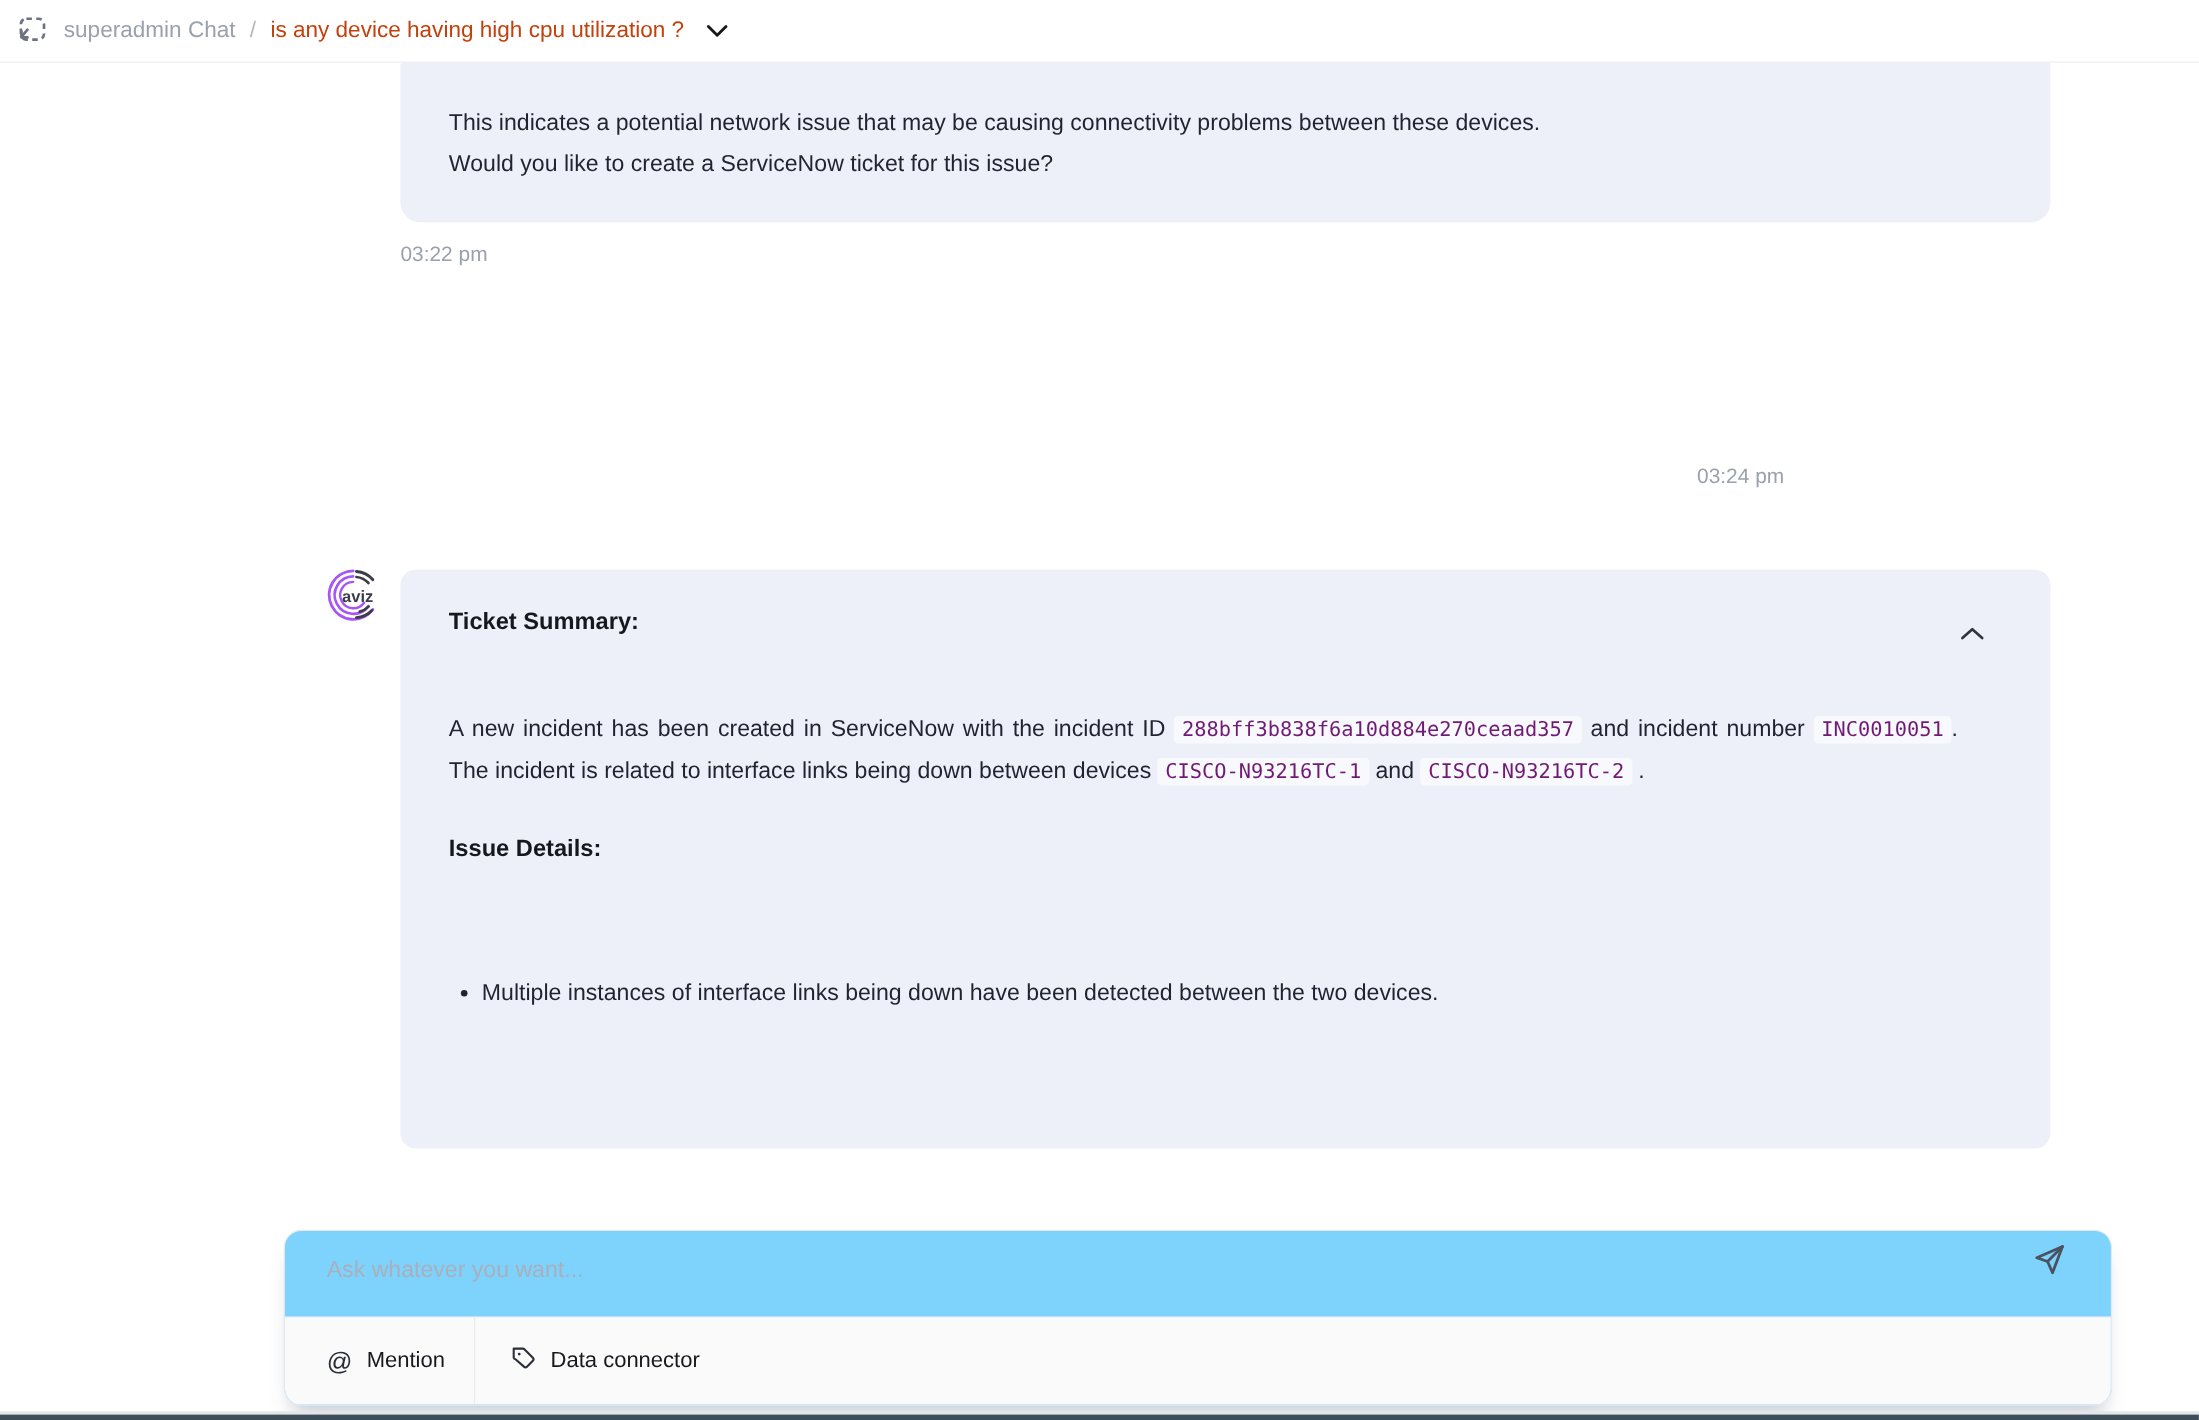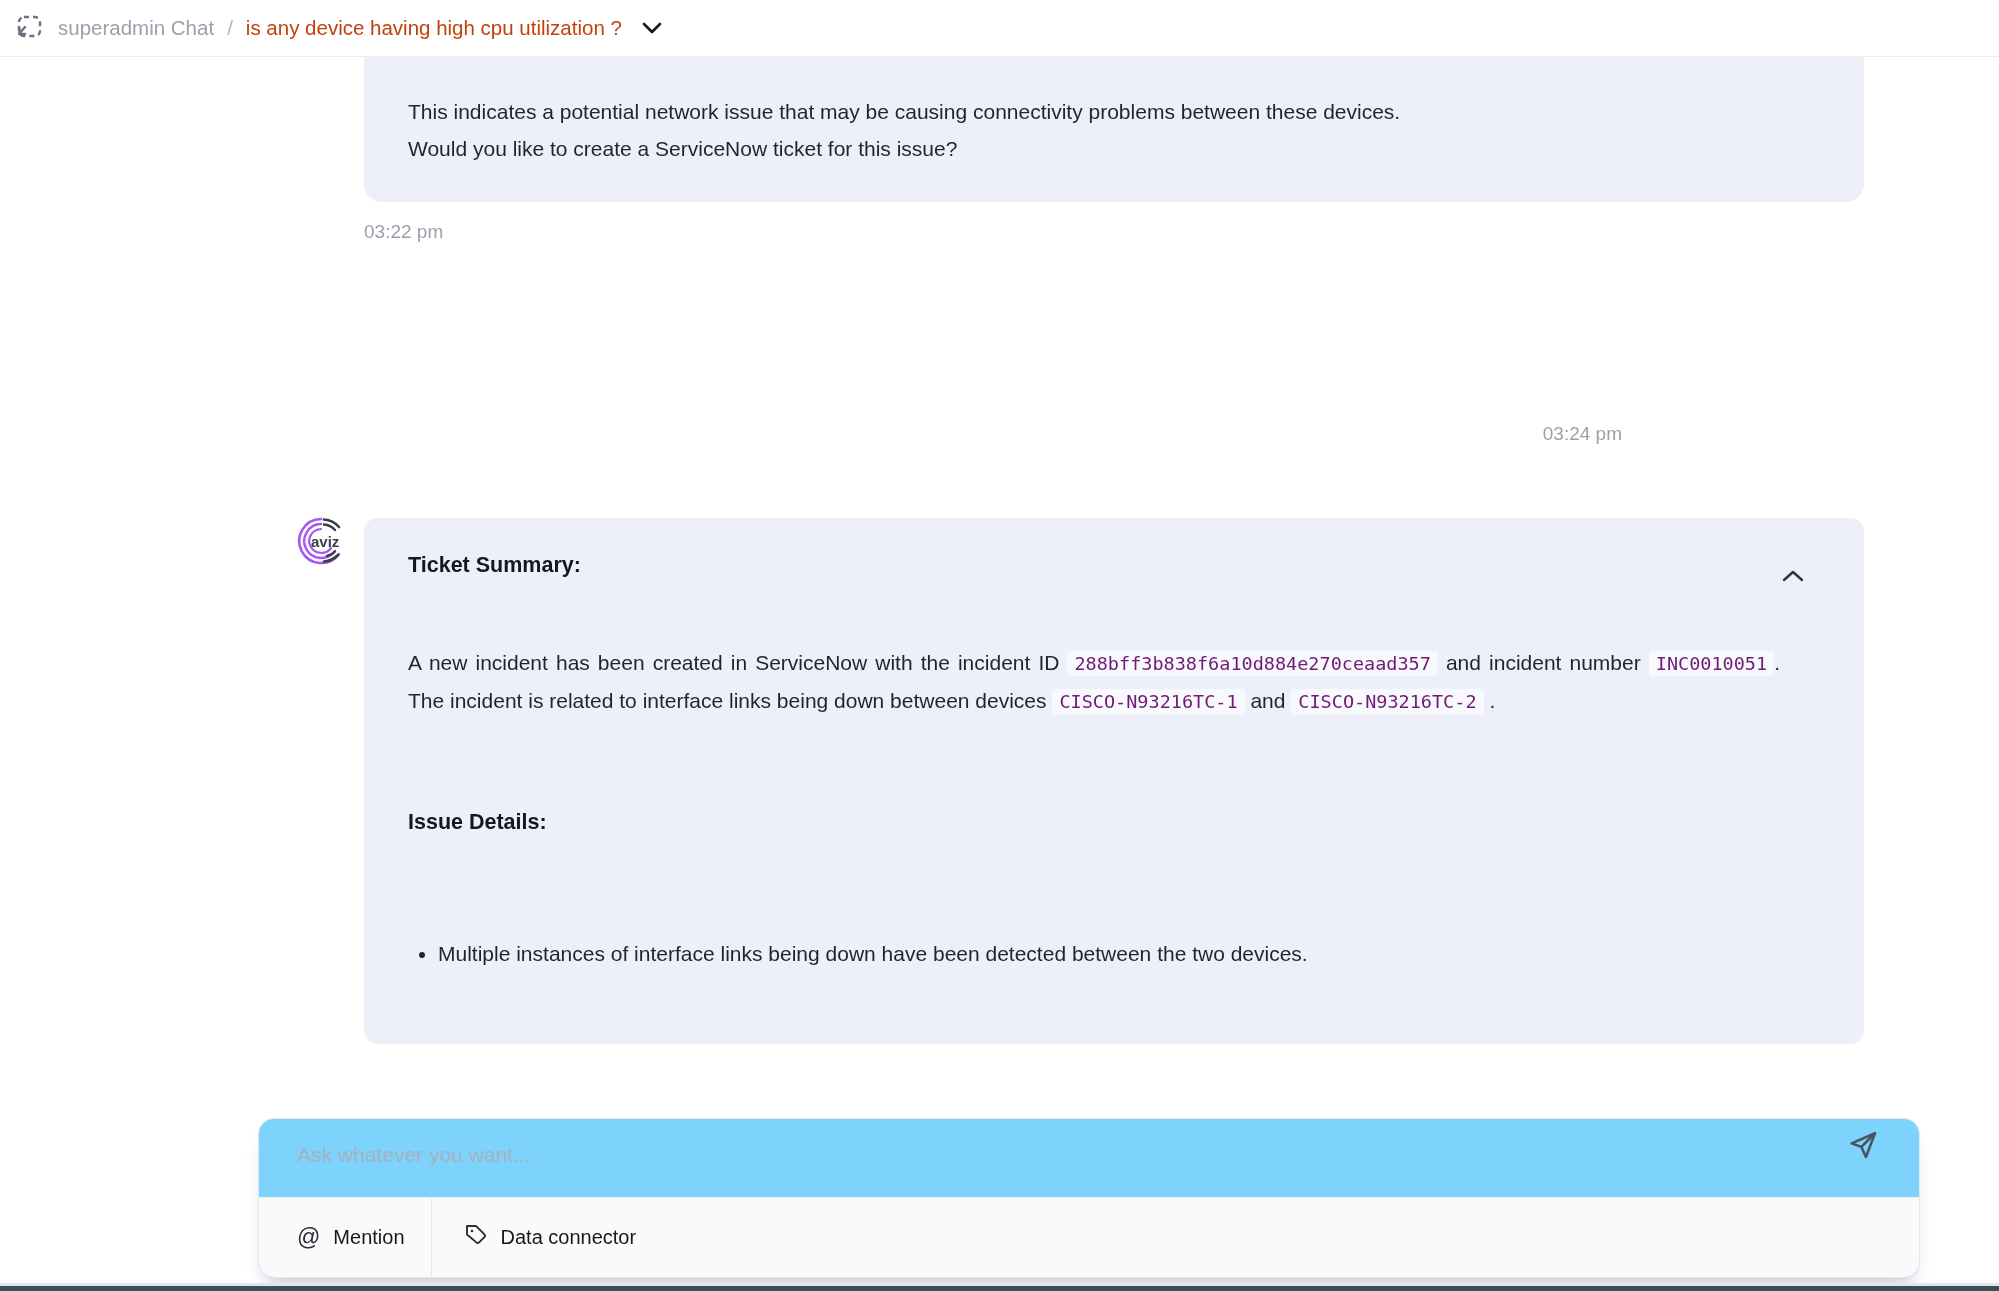--- a/index.html
+++ b/index.html
@@ -33,21 +33,21 @@
   
   .card { position:absolute; left:364px; top:518px; width:1500px; height:526px;
     background:#edf0f9; border-radius:14px; padding:0 84px 0 44px; }
   .card-heading { margin-top:32px; font-size:21.5px; font-weight:bold; line-height:30px; color:#15181d; }
   .card-collapse { position:absolute; top:48px; right:58px; width:26px; height:20px;
     display:flex; align-items:center; justify-content:center; cursor:pointer; }
   .card-paragraph { margin-top:64px; font-size:21px; line-height:37px; color:#1f2430;
     text-align:justify; }
   .code-chip { font-family:"DejaVu Sans Mono", monospace; font-size:18.5px; color:#701a75;
     background:#f8f9fd; border-radius:4px; padding:2px 7px; white-space:nowrap; }
-  .issue-heading { margin-top:87px; font-size:21.5px; font-weight:bold; line-height:30px; color:#15181d; }
+  .issue-heading { margin-top:36px; font-size:21.5px; font-weight:bold; line-height:30px; color:#15181d; }
   .card ul { margin-top:98px; margin-left:30px; list-style:disc; }
   .card li { font-size:21px; line-height:37px; color:#1f2430; }
 
   
   .composer { position:absolute; left:258px; top:1118px; width:1662px; height:160px;
     background:#7dd3fc; border:1px solid #e7e9ee; border-radius:16px;
     box-shadow:0 14px 18px -8px rgba(90,100,125,0.35); overflow:hidden; }
   .composer textarea { position:absolute; left:0; top:0; width:100%; height:78px;
     border:none; outline:none; resize:none; background:transparent;
     padding:24px 100px 0 38px; font-family:"Liberation Sans", sans-serif;

